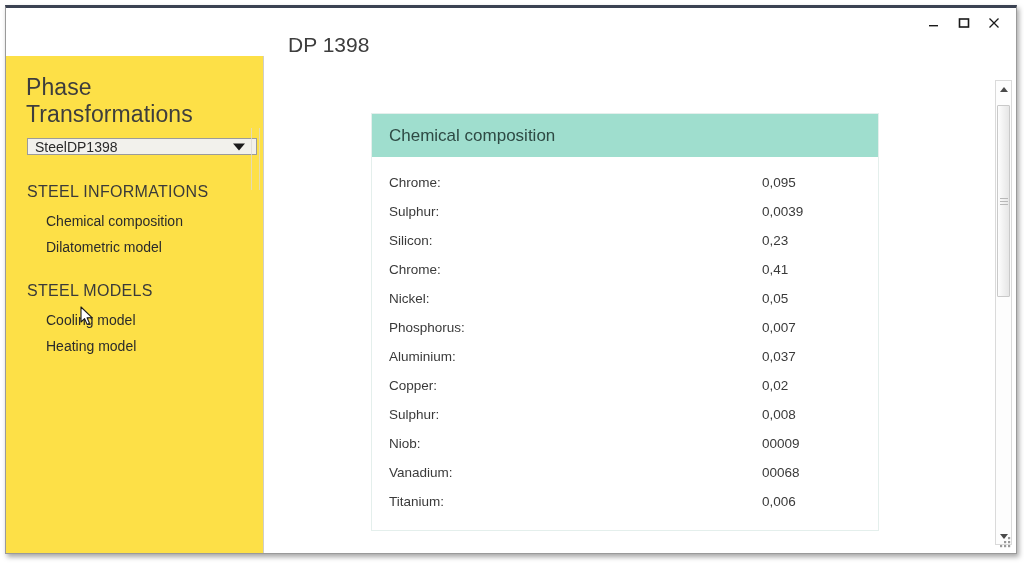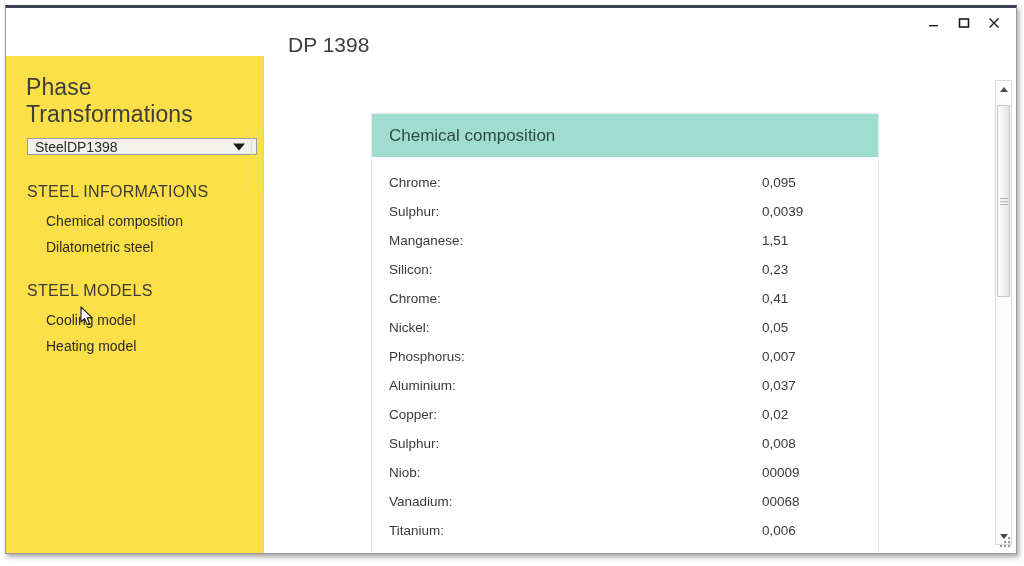--- a/index.html
+++ b/index.html
@@ -301,21 +301,21 @@
       <div class="combo">
         <span class="combo-text">SteelDP1398</span>
         <span class="combo-arrow"></span>
       </div>
 
       <div class="nav">
 
         <div class="nav-group">
           <div class="nav-group-title">STEEL INFORMATIONS</div>
           <div class="nav-item">Chemical composition</div>
-          <div class="nav-item">Dilatometric steel</div>
+          <div class="nav-item">Dilatometric model</div>
         </div>
 
         <div class="nav-group">
           <div class="nav-group-title">STEEL MODELS</div>
           <div class="nav-item">Cooling model</div>
           <div class="nav-item">Heating model</div>
         </div>
 
 
       </div>
@@ -333,24 +333,20 @@
         </div>
         <div class="card-body">
 
         <div class="comp-row">
               <span class="comp-name">Chrome:</span>
               <span class="comp-val">0,095</span>
             </div>
             <div class="comp-row">
               <span class="comp-name">Sulphur:</span>
               <span class="comp-val">0,0039</span>
-            </div>
-            <div class="comp-row">
-              <span class="comp-name">Manganese:</span>
-              <span class="comp-val">1,51</span>
             </div>
             <div class="comp-row">
               <span class="comp-name">Silicon:</span>
               <span class="comp-val">0,23</span>
             </div>
             <div class="comp-row">
               <span class="comp-name">Chrome:</span>
               <span class="comp-val">0,41</span>
             </div>
             <div class="comp-row">

